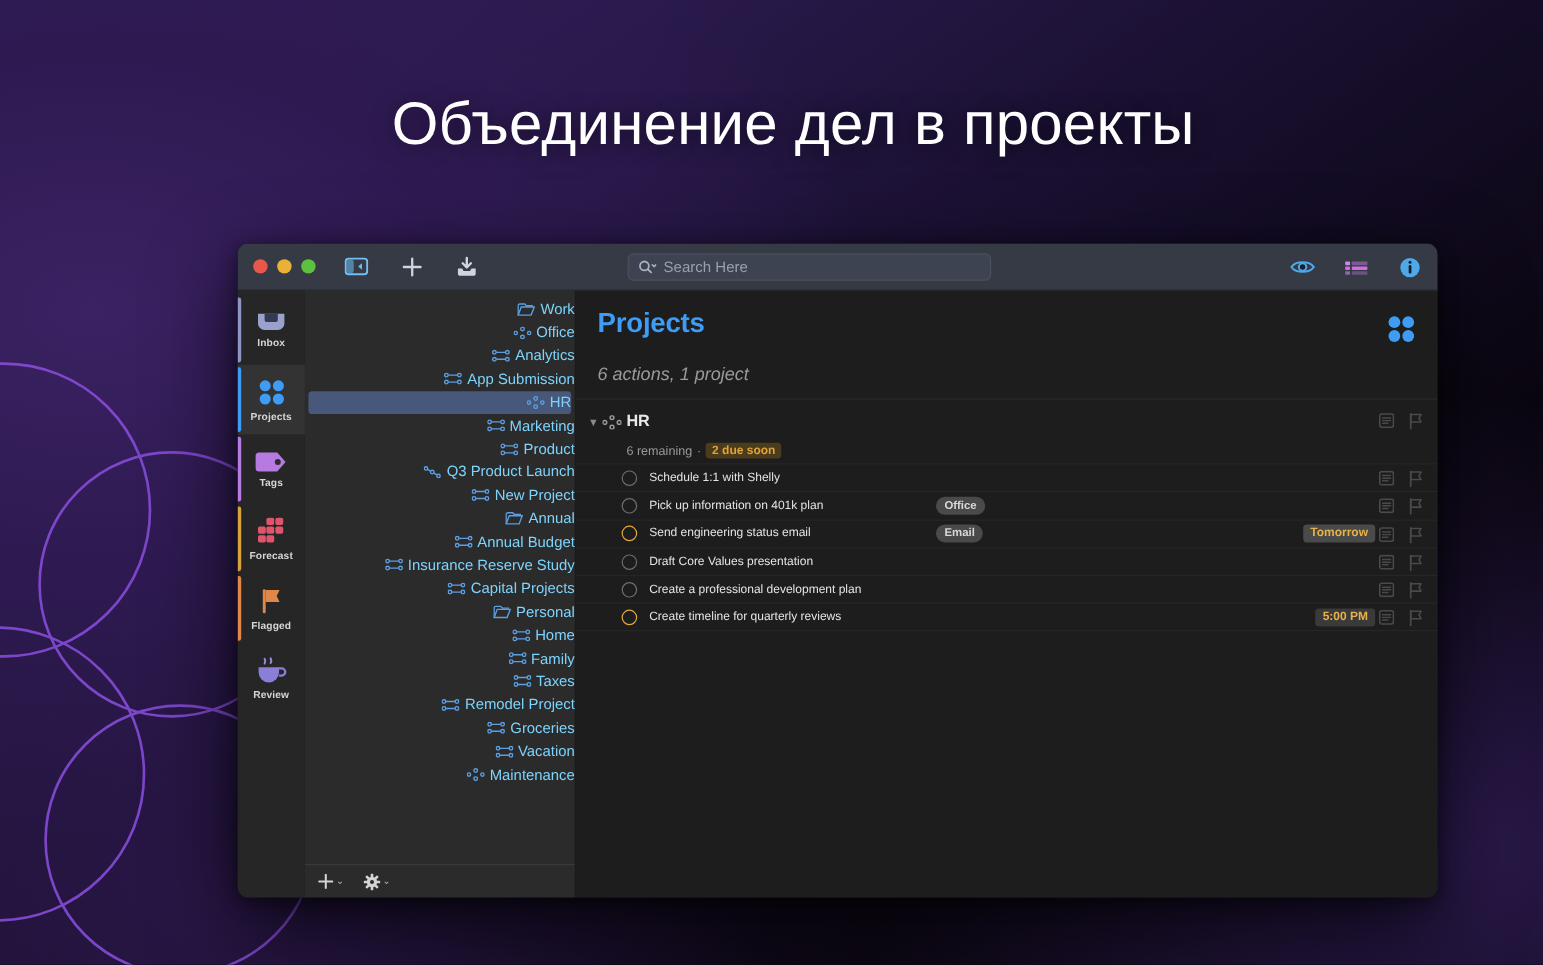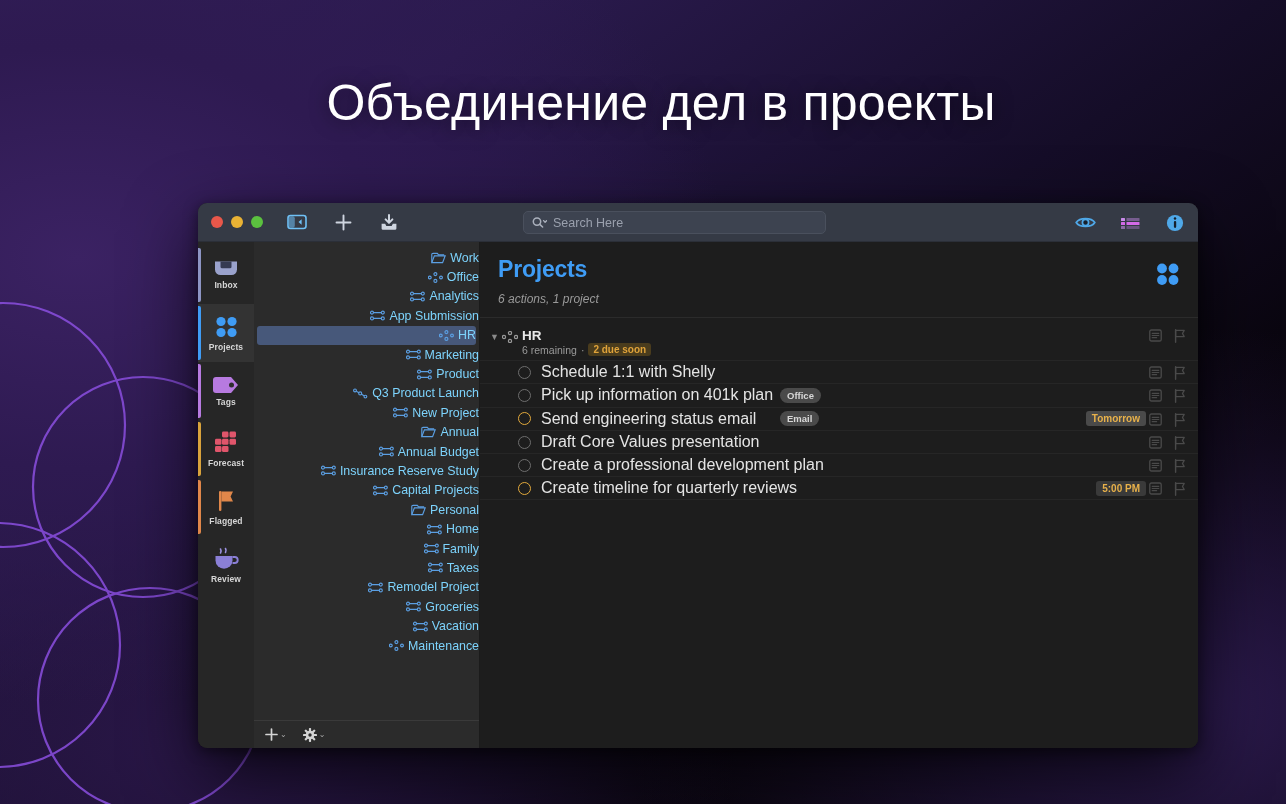--- a/index.html
+++ b/index.html
@@ -120,47 +120,47 @@
   .footbtn { display:flex; align-items:center; gap:2px; color:#d4d4d4; font-size:13px; }
 
   
   #content { flex:1; background:#1d1d1d; display:flex; flex-direction:column; }
   #content-head {
     padding:14px 18px 11px 18px;
     border-bottom:1px solid #2b2b2b;
     position:relative;
   }
   #proj-title { color:#3f9cf5; font-size:23px; font-weight:bold; letter-spacing:-0.2px; }
-  #proj-sub { color:#9a9a9a; font-size:12px; font-style:italic; margin-top:9px; }
+  #proj-sub { color:#9a9a9a; font-size:15px; font-style:italic; margin-top:21px; }
   #head-icon { position:absolute; right:17px; top:20px; }
 
   #list { padding-top:8px; }
 
   .grp-row { display:flex; align-items:flex-start; padding:2px 0 4px 10px; position:relative; }
   .grp-disc { color:#8a8a8a; font-size:9px; margin-top:4px; width:12px; }
   .grp-ico { width:18px; margin-top:3px; }
   .grp-txt { margin-left:2px; }
   .grp-name { color:#e8e8e8; font-size:13.5px; font-weight:bold; }
-  .grp-meta { margin-top:0; font-size:10.5px; color:#9a9a9a; display:flex; align-items:center; gap:4px; }
+  .grp-meta { margin-top:11px; font-size:10.5px; color:#9a9a9a; display:flex; align-items:center; gap:4px; }
   .badge-due {
     background:#4a3c1d; color:#e0a33a; border-radius:3px;
     padding:1px 5px; font-size:10px; font-weight:bold;
   }
   .row-actions { position:absolute; right:12px; top:3px; display:flex; gap:12px; }
 
   .task {
     display:flex; align-items:center;
     height:23.3px;
     border-top:1px solid #262626;
     padding-left:38px; position:relative;
   }
   .task:last-child { border-bottom:1px solid #262626; }
   .circ { width:13px; height:13px; border-radius:50%; border:1.6px solid #6d6d6d; flex:0 0 13px; }
   .circ.due { border-color:#e2a93c; }
-  .task .ttl { margin-left:10px; font-size:16px; color:#e4e4e4; white-space:nowrap; }
+  .task .ttl { margin-left:10px; font-size:10px; color:#e4e4e4; white-space:nowrap; }
   .tag {
     position:absolute; left:300px;
     background:#4a4a4a; color:#d8d8d8;
     font-size:9.5px; font-weight:bold;
     padding:2px 7px; border-radius:8px;
   }
   .due-lbl {
     position:absolute; right:52px;
     background:#4a4a4a; color:#e8b14a;
     font-size:10px; font-weight:bold;

